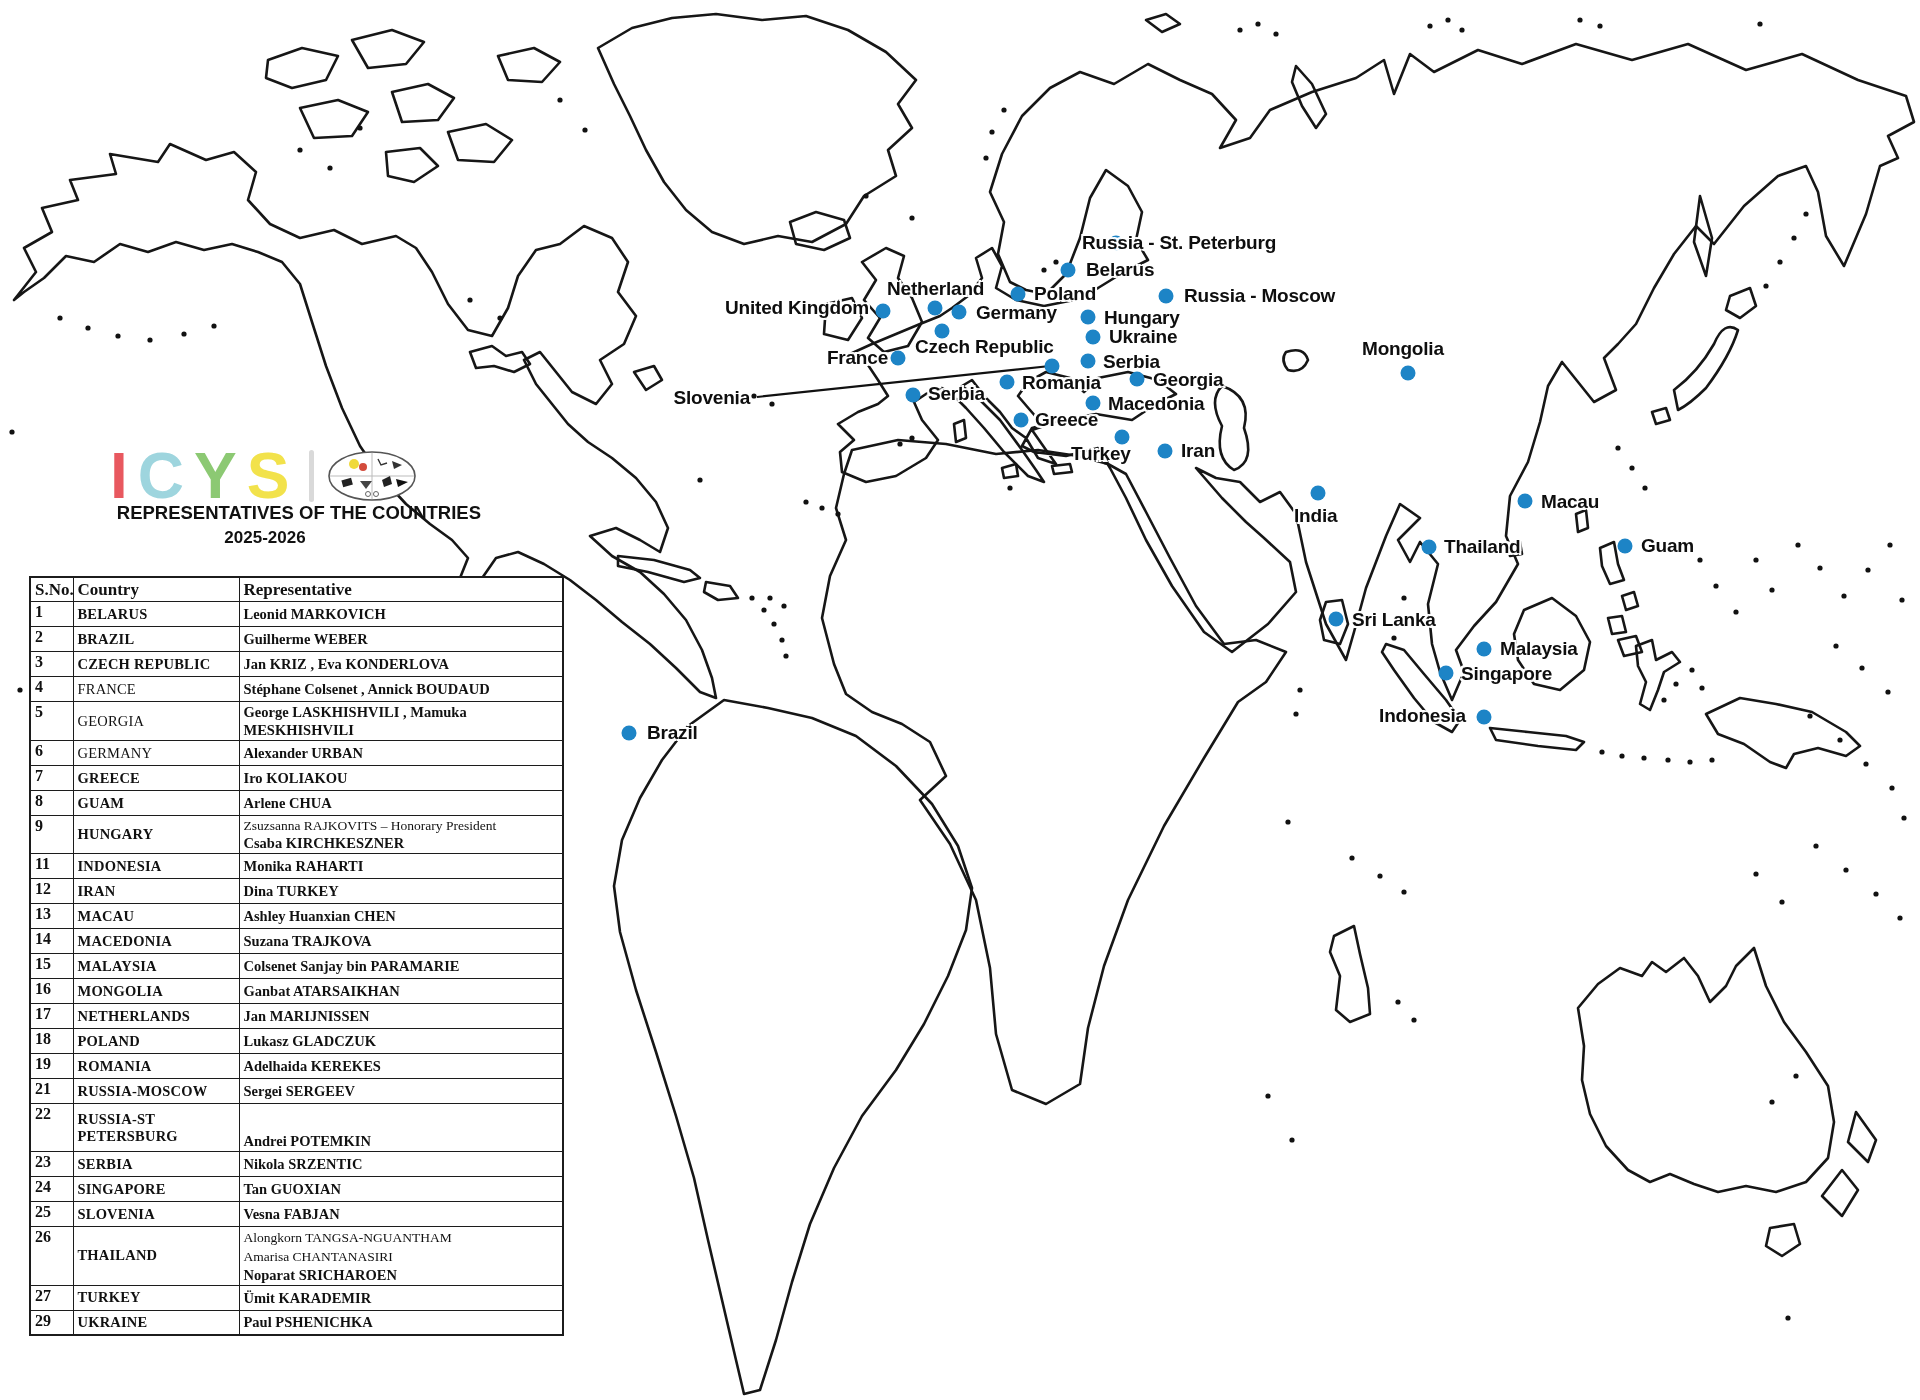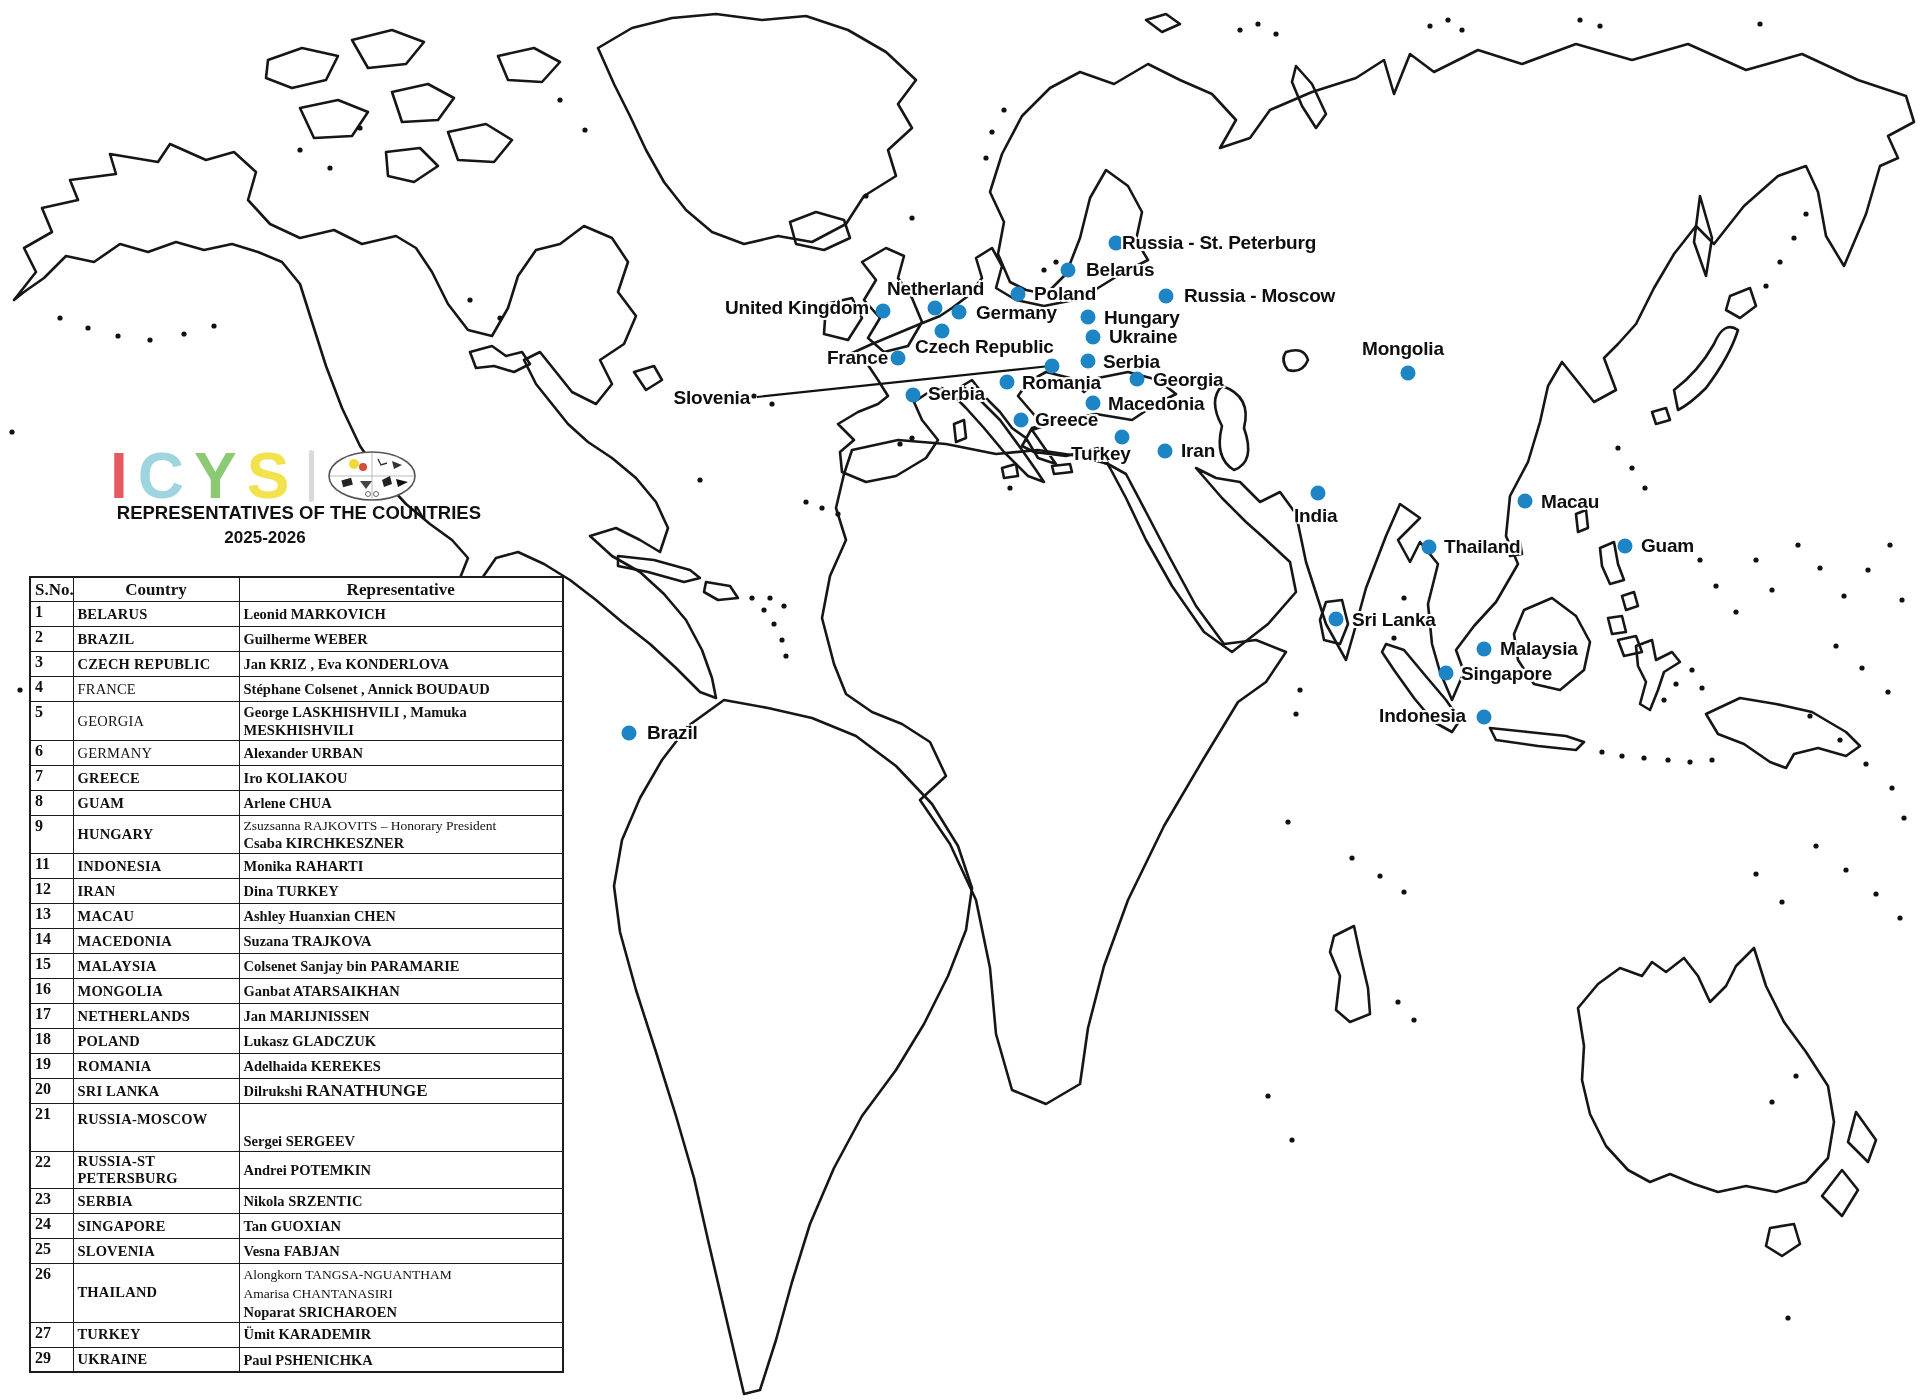--- a/index.html
+++ b/index.html
@@ -24,21 +24,21 @@
              font-weight:bold;font-size:18.5px;color:#111;}
   .rep-sub{position:absolute;left:95px;top:528px;width:340px;text-align:center;z-index:4;
            font-weight:bold;font-size:17px;color:#111;}
 
   
   .rep-table{position:absolute;left:29px;top:576px;width:533px;z-index:4;border-collapse:collapse;
              background:#fff;font-family:"Liberation Serif","DejaVu Serif",serif;border:2.5px solid #1c1c1c;
              table-layout:fixed;}
   .rep-table col.c1{width:43px;} .rep-table col.c2{width:166px;} .rep-table col.c3{width:324px;}
   .rep-table th,.rep-table td{border:1.5px solid #1c1c1c;padding:1px 4px;color:#111;}
-  .rep-table th{font-size:17px;text-align:center;height:21px;font-weight:bold;}
+  .rep-table th{font-size:17px;text-align:left;height:21px;font-weight:bold;}
   .rep-table tbody tr{height:25px;}
   td.no{font-size:16px;font-weight:bold;vertical-align:top;}
   td.country{font-size:14.5px;font-weight:bold;letter-spacing:.2px;vertical-align:middle;}
   td.country.reg{font-weight:normal;}
   td.rep{font-size:14.5px;font-weight:bold;vertical-align:middle;line-height:1.25;margin-left:17px;}
   td.rep .reg{font-weight:normal;font-size:13.5px;}
   td.rep .lg{font-size:17px;}
   .rep-table tbody tr:nth-child(20){height:48px;}
   .rep-table tbody tr:nth-child(20) td.country{vertical-align:top;padding-top:7px;}
   .rep-table tbody tr:nth-child(20) td.rep{vertical-align:bottom;}
@@ -228,21 +228,21 @@
         <circle cx="1796" cy="1076" r="2.6"></circle>
         <circle cx="1772" cy="1102" r="2.6"></circle>
         <circle cx="1788" cy="1318" r="2.6"></circle>
     </g>
 
     <line id="pointer-line" stroke="#111" stroke-width="2.2" x1="757" y1="397" x2="1050" y2="366"></line>
   </svg>
 
   <div class="markers" id="markers">
       <div class="mdot" style="left: 1116px; top: 243px; background: rgb(29, 132, 198);"></div>
-      <div class="mlabel l" style="left: 1122px; top: 243px;">Russia - St. Peterburg</div>
+      <div class="mlabel l" style="left: 1082px; top: 243px;">Russia - St. Peterburg</div>
       <div class="mdot" style="left: 1068px; top: 270px; background: rgb(29, 132, 198);"></div>
       <div class="mlabel l" style="left: 1086px; top: 270px;">Belarus</div>
       <div class="mdot" style="left: 935px; top: 308px; background: rgb(29, 132, 198);"></div>
       <div class="mlabel l" style="left: 887px; top: 289px;">Netherland</div>
       <div class="mdot" style="left: 1018px; top: 294px; background: rgb(29, 132, 198);"></div>
       <div class="mlabel l" style="left: 1034px; top: 294px;">Poland</div>
       <div class="mdot" style="left: 1166px; top: 296px; background: rgb(29, 132, 198);"></div>
       <div class="mlabel l" style="left: 1184px; top: 296px;">Russia - Moscow</div>
       <div class="mdot" style="left: 883px; top: 311px; background: rgb(29, 132, 198);"></div>
       <div class="mlabel r" style="left: 869px; top: 308px;">United Kingdom</div>
@@ -416,25 +416,20 @@
           <td class="no">18</td>
           <td class="country">POLAND</td>
           <td class="rep"><span>Lukasz GLADCZUK</span></td>
         </tr>
         <tr>
           <td class="no">19</td>
           <td class="country">ROMANIA</td>
           <td class="rep"><span>Adelhaida KEREKES</span></td>
         </tr>
         <tr>
-          <td class="no">20</td>
-          <td class="country">SRI  LANKA</td>
-          <td class="rep"><span>Dilrukshi </span><span class="lg">RANATHUNGE</span></td>
-        </tr>
-        <tr>
           <td class="no">21</td>
           <td class="country">RUSSIA-MOSCOW</td>
           <td class="rep"><span>Sergei SERGEEV</span></td>
         </tr>
         <tr>
           <td class="no">22</td>
           <td class="country">RUSSIA-ST<br>PETERSBURG</td>
           <td class="rep"><span>Andrei POTEMKIN</span></td>
         </tr>
         <tr>

